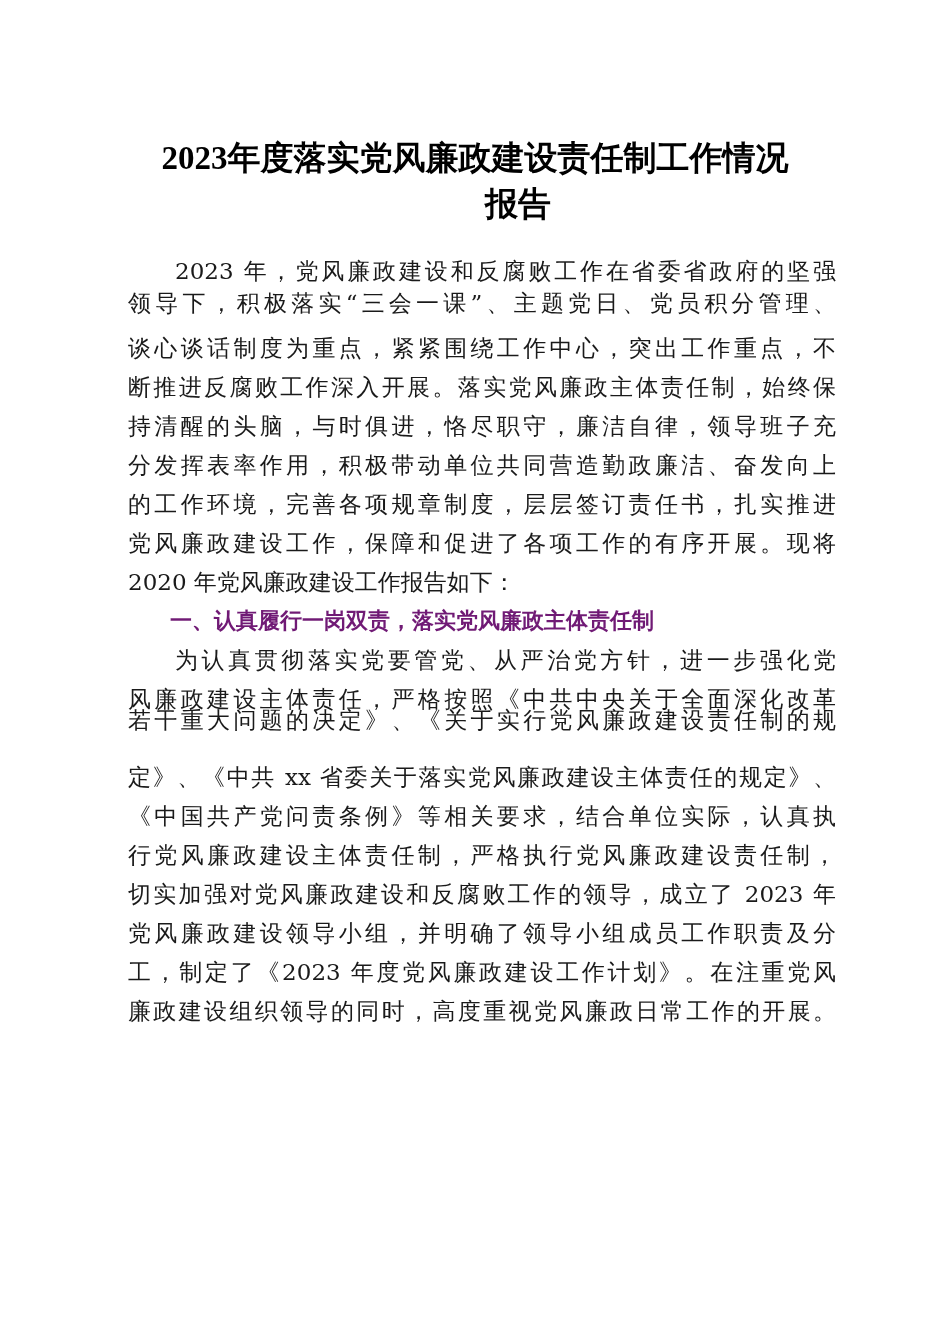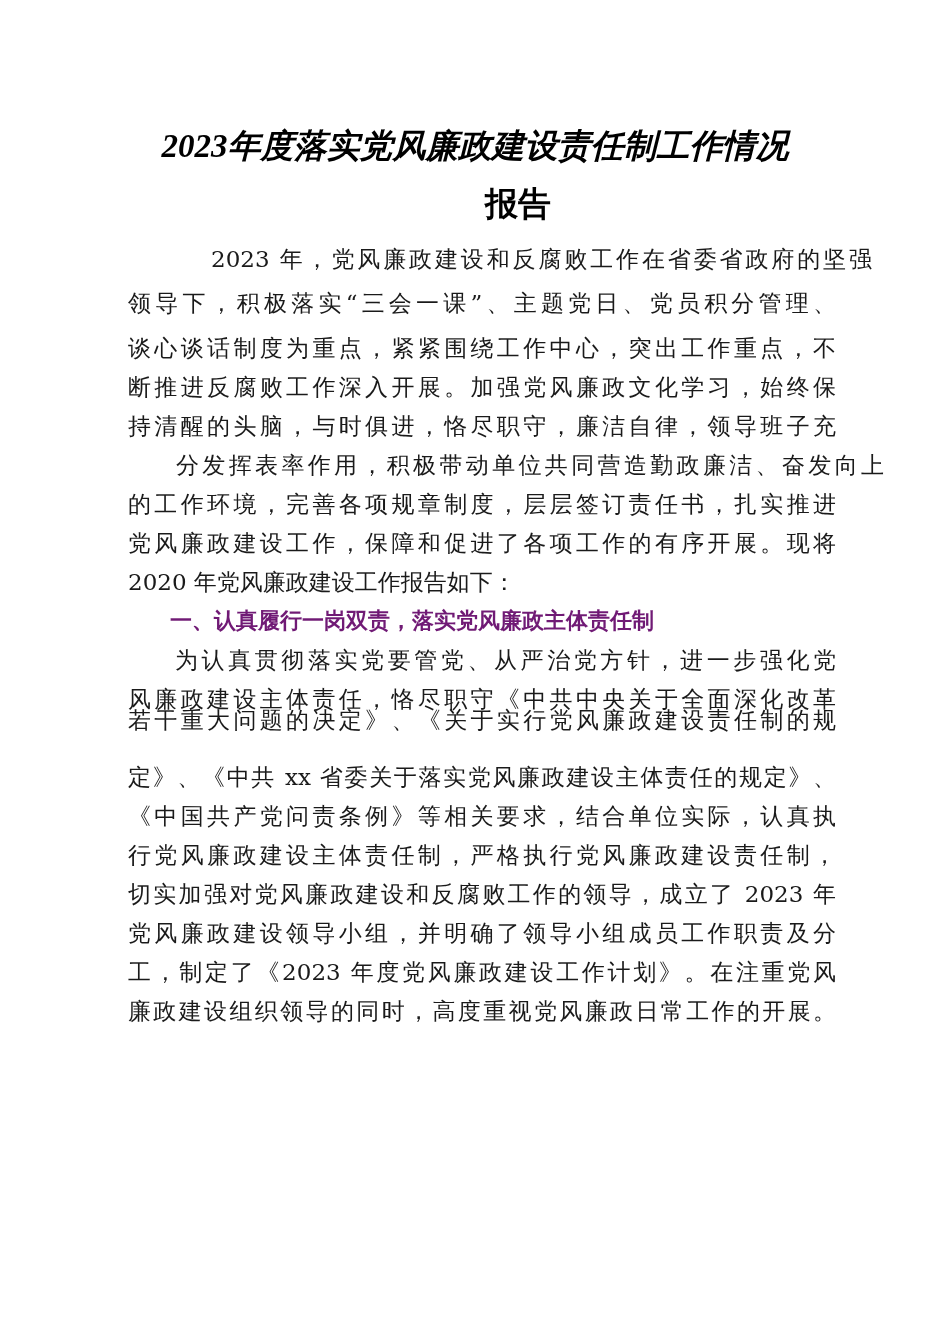--- a/index.html
+++ b/index.html
@@ -21,39 +21,39 @@
     .line.last { text-align-last: left; }
     .line.heading {
       font-family: "DejaVu Sans", "Liberation Sans", sans-serif; font-weight: bold;
       left: 170px; width: 600px; text-align-last: left; color: #701a75; font-size: 22px;
     }
   </style>
 </head>
 <body>
 
 <div>
-  <div class="title-line" style="top:126px;font-style:italic;">2023年度落实党风廉政建设责任制工作情况</div>
+  <div class="title-line" style="top:138px;">2023年度落实党风廉政建设责任制工作情况</div>
   <div class="title-line" style="top:184px;margin-left:43px;">报告</div>
 
   <div>
-    <div class="line indent" style="top:240px;margin-left:36px;">2023 年，党风廉政建设和反腐败工作在省委省政府的坚强</div>
+    <div class="line indent" style="top:252px;">2023 年，党风廉政建设和反腐败工作在省委省政府的坚强</div>
     <div class="line" style="top:284px;">领导下，积极落实“三会一课”、主题党日、党员积分管理、</div>
     <div class="line" style="top:329px;">谈心谈话制度为重点，紧紧围绕工作中心，突出工作重点，不</div>
-    <div class="line" style="top:368px;">断推进反腐败工作深入开展。加强党风廉政文化学习，始终保</div>
+    <div class="line" style="top:368px;">断推进反腐败工作深入开展。落实党风廉政主体责任制，始终保</div>
     <div class="line" style="top:407px;">持清醒的头脑，与时俱进，恪尽职守，廉洁自律，领导班子充</div>
-    <div class="line" style="top:446px;margin-left:48px;">分发挥表率作用，积极带动单位共同营造勤政廉洁、奋发向上</div>
+    <div class="line" style="top:446px;">分发挥表率作用，积极带动单位共同营造勤政廉洁、奋发向上</div>
     <div class="line" style="top:485px;">的工作环境，完善各项规章制度，层层签订责任书，扎实推进</div>
     <div class="line" style="top:524px;">党风廉政建设工作，保障和促进了各项工作的有序开展。现将</div>
     <div class="line last" style="top:563px;">2020 年党风廉政建设工作报告如下：</div>
   </div>
 
   <div>
     <div class="line heading" style="top:602px;">一、认真履行一岗双责，落实党风廉政主体责任制</div>
     <div class="line indent" style="top:641px;">为认真贯彻落实党要管党、从严治党方针，进一步强化党</div>
-    <div class="line" style="top:680px;">风廉政建设主体责任，恪尽职守《中共中央关于全面深化改革</div>
+    <div class="line" style="top:680px;">风廉政建设主体责任，严格按照《中共中央关于全面深化改革</div>
     <div class="line" style="top:701px;">若干重大问题的决定》、《关于实行党风廉政建设责任制的规</div>
     <div class="line" style="top:758px;">定》、《中共 xx 省委关于落实党风廉政建设主体责任的规定》、</div>
     <div class="line" style="top:797px;">《中国共产党问责条例》等相关要求，结合单位实际，认真执</div>
     <div class="line" style="top:836px;">行党风廉政建设主体责任制，严格执行党风廉政建设责任制，</div>
     <div class="line" style="top:875px;">切实加强对党风廉政建设和反腐败工作的领导，成立了 2023 年</div>
     <div class="line" style="top:914px;">党风廉政建设领导小组，并明确了领导小组成员工作职责及分</div>
     <div class="line" style="top:953px;">工，制定了《2023 年度党风廉政建设工作计划》。在注重党风</div>
     <div class="line" style="top:992px;">廉政建设组织领导的同时，高度重视党风廉政日常工作的开展。</div>
   </div>
 </div>

